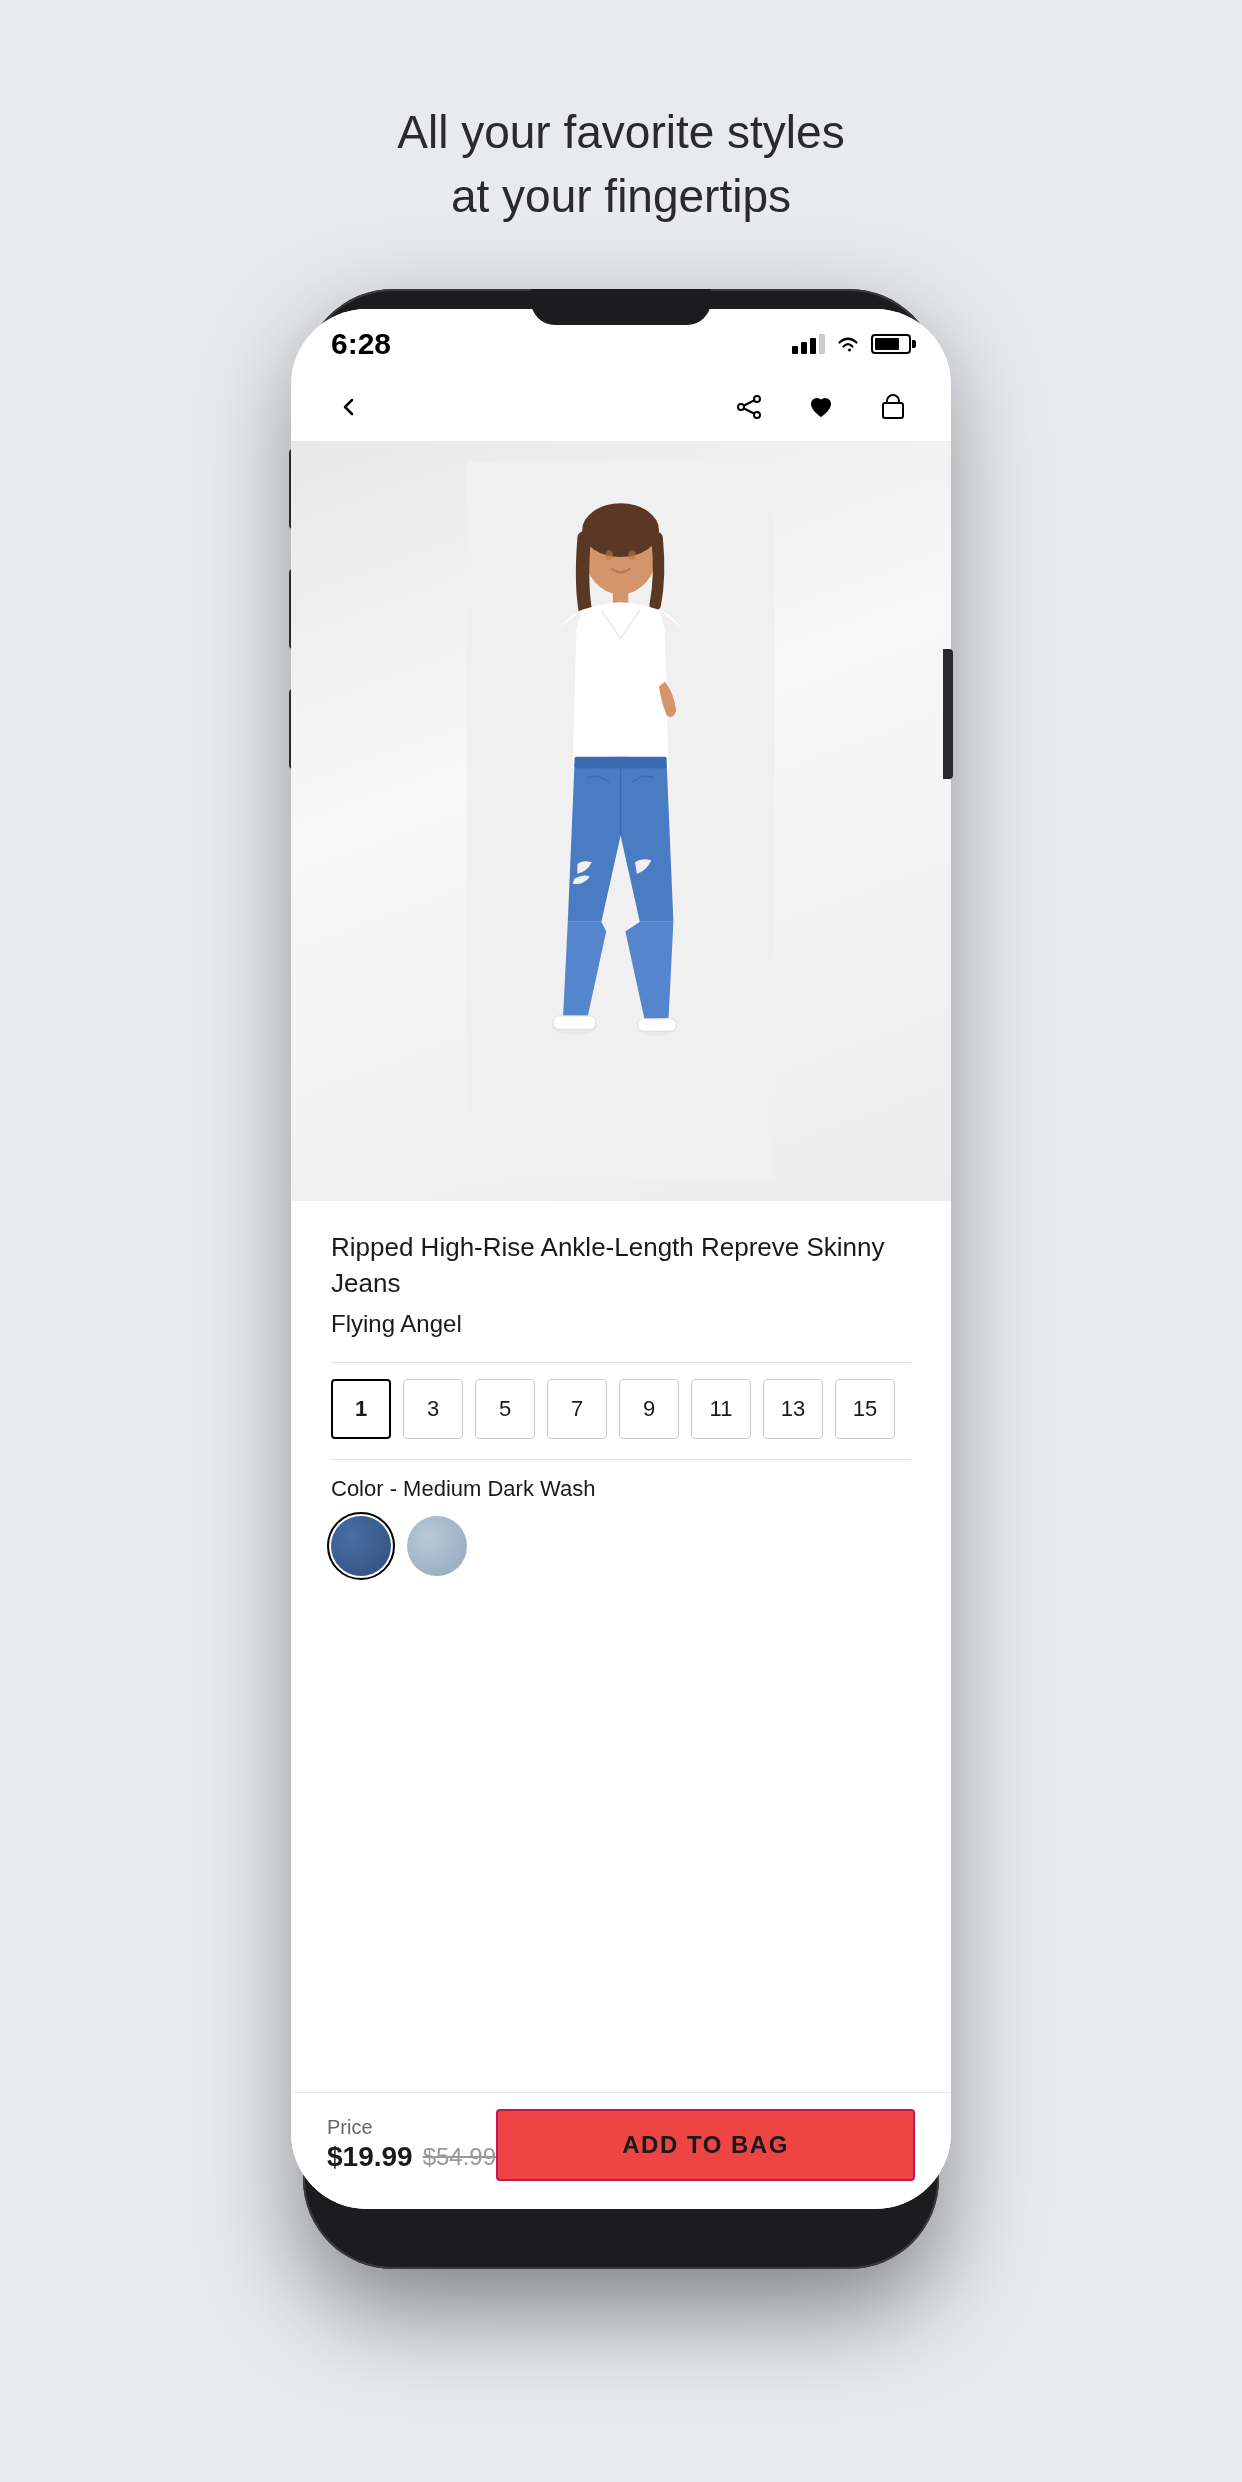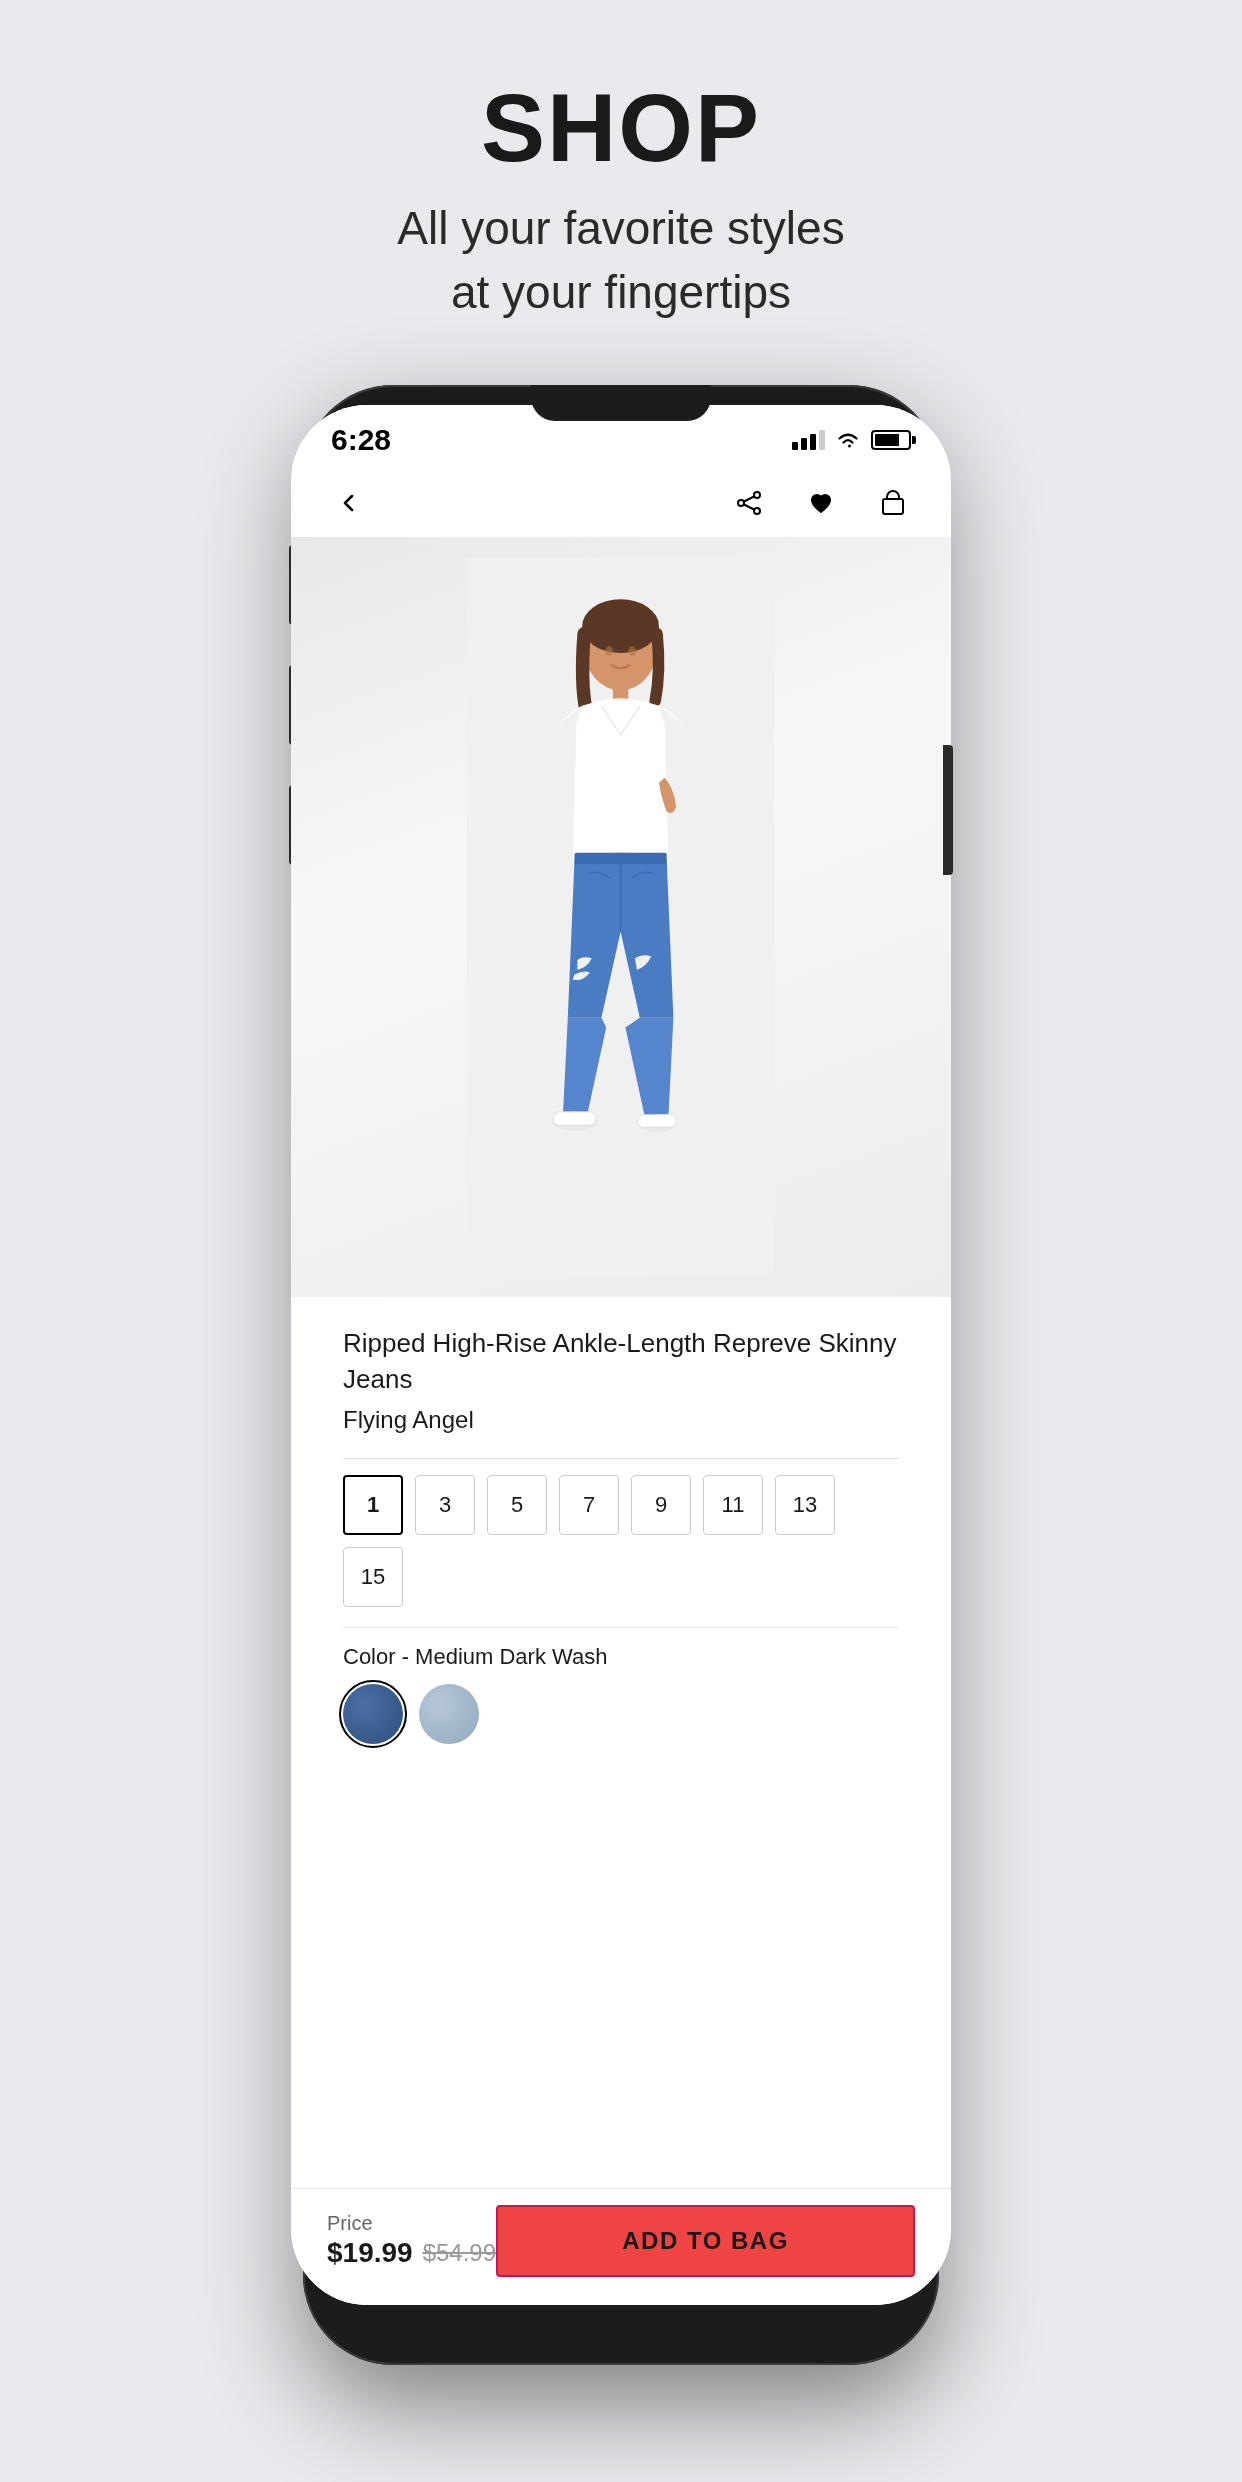--- a/index.html
+++ b/index.html
@@ -215,21 +215,21 @@
     
     .fashion-figure {
       height: 720px;
       width: auto;
     }
 
     
     .product-details {
       flex: 1;
       background: #fff;
-      padding: 28px 52px;
+      padding: 28px 40px;
       overflow: hidden;
     }
 
     .product-name {
       font-size: 26px;
       font-weight: 400;
       color: #1a1a1a;
       line-height: 1.4;
       margin-bottom: 8px;
     }
@@ -377,21 +377,20 @@
       justify-content: center;
     }
 
     
     svg { display: block; }
   </style>
 </head>
 <body>
 
 <div class="page-header">
-  <div class="page-title">SHOP</div>
   <div class="page-subtitle">
     <span>All your favorite styles</span><br>
     <span>at your fingertips</span>
   </div>
 </div>
 
 <div class="phone-shell">
   <div class="phone-notch"></div>
 
   <div class="phone-screen">

